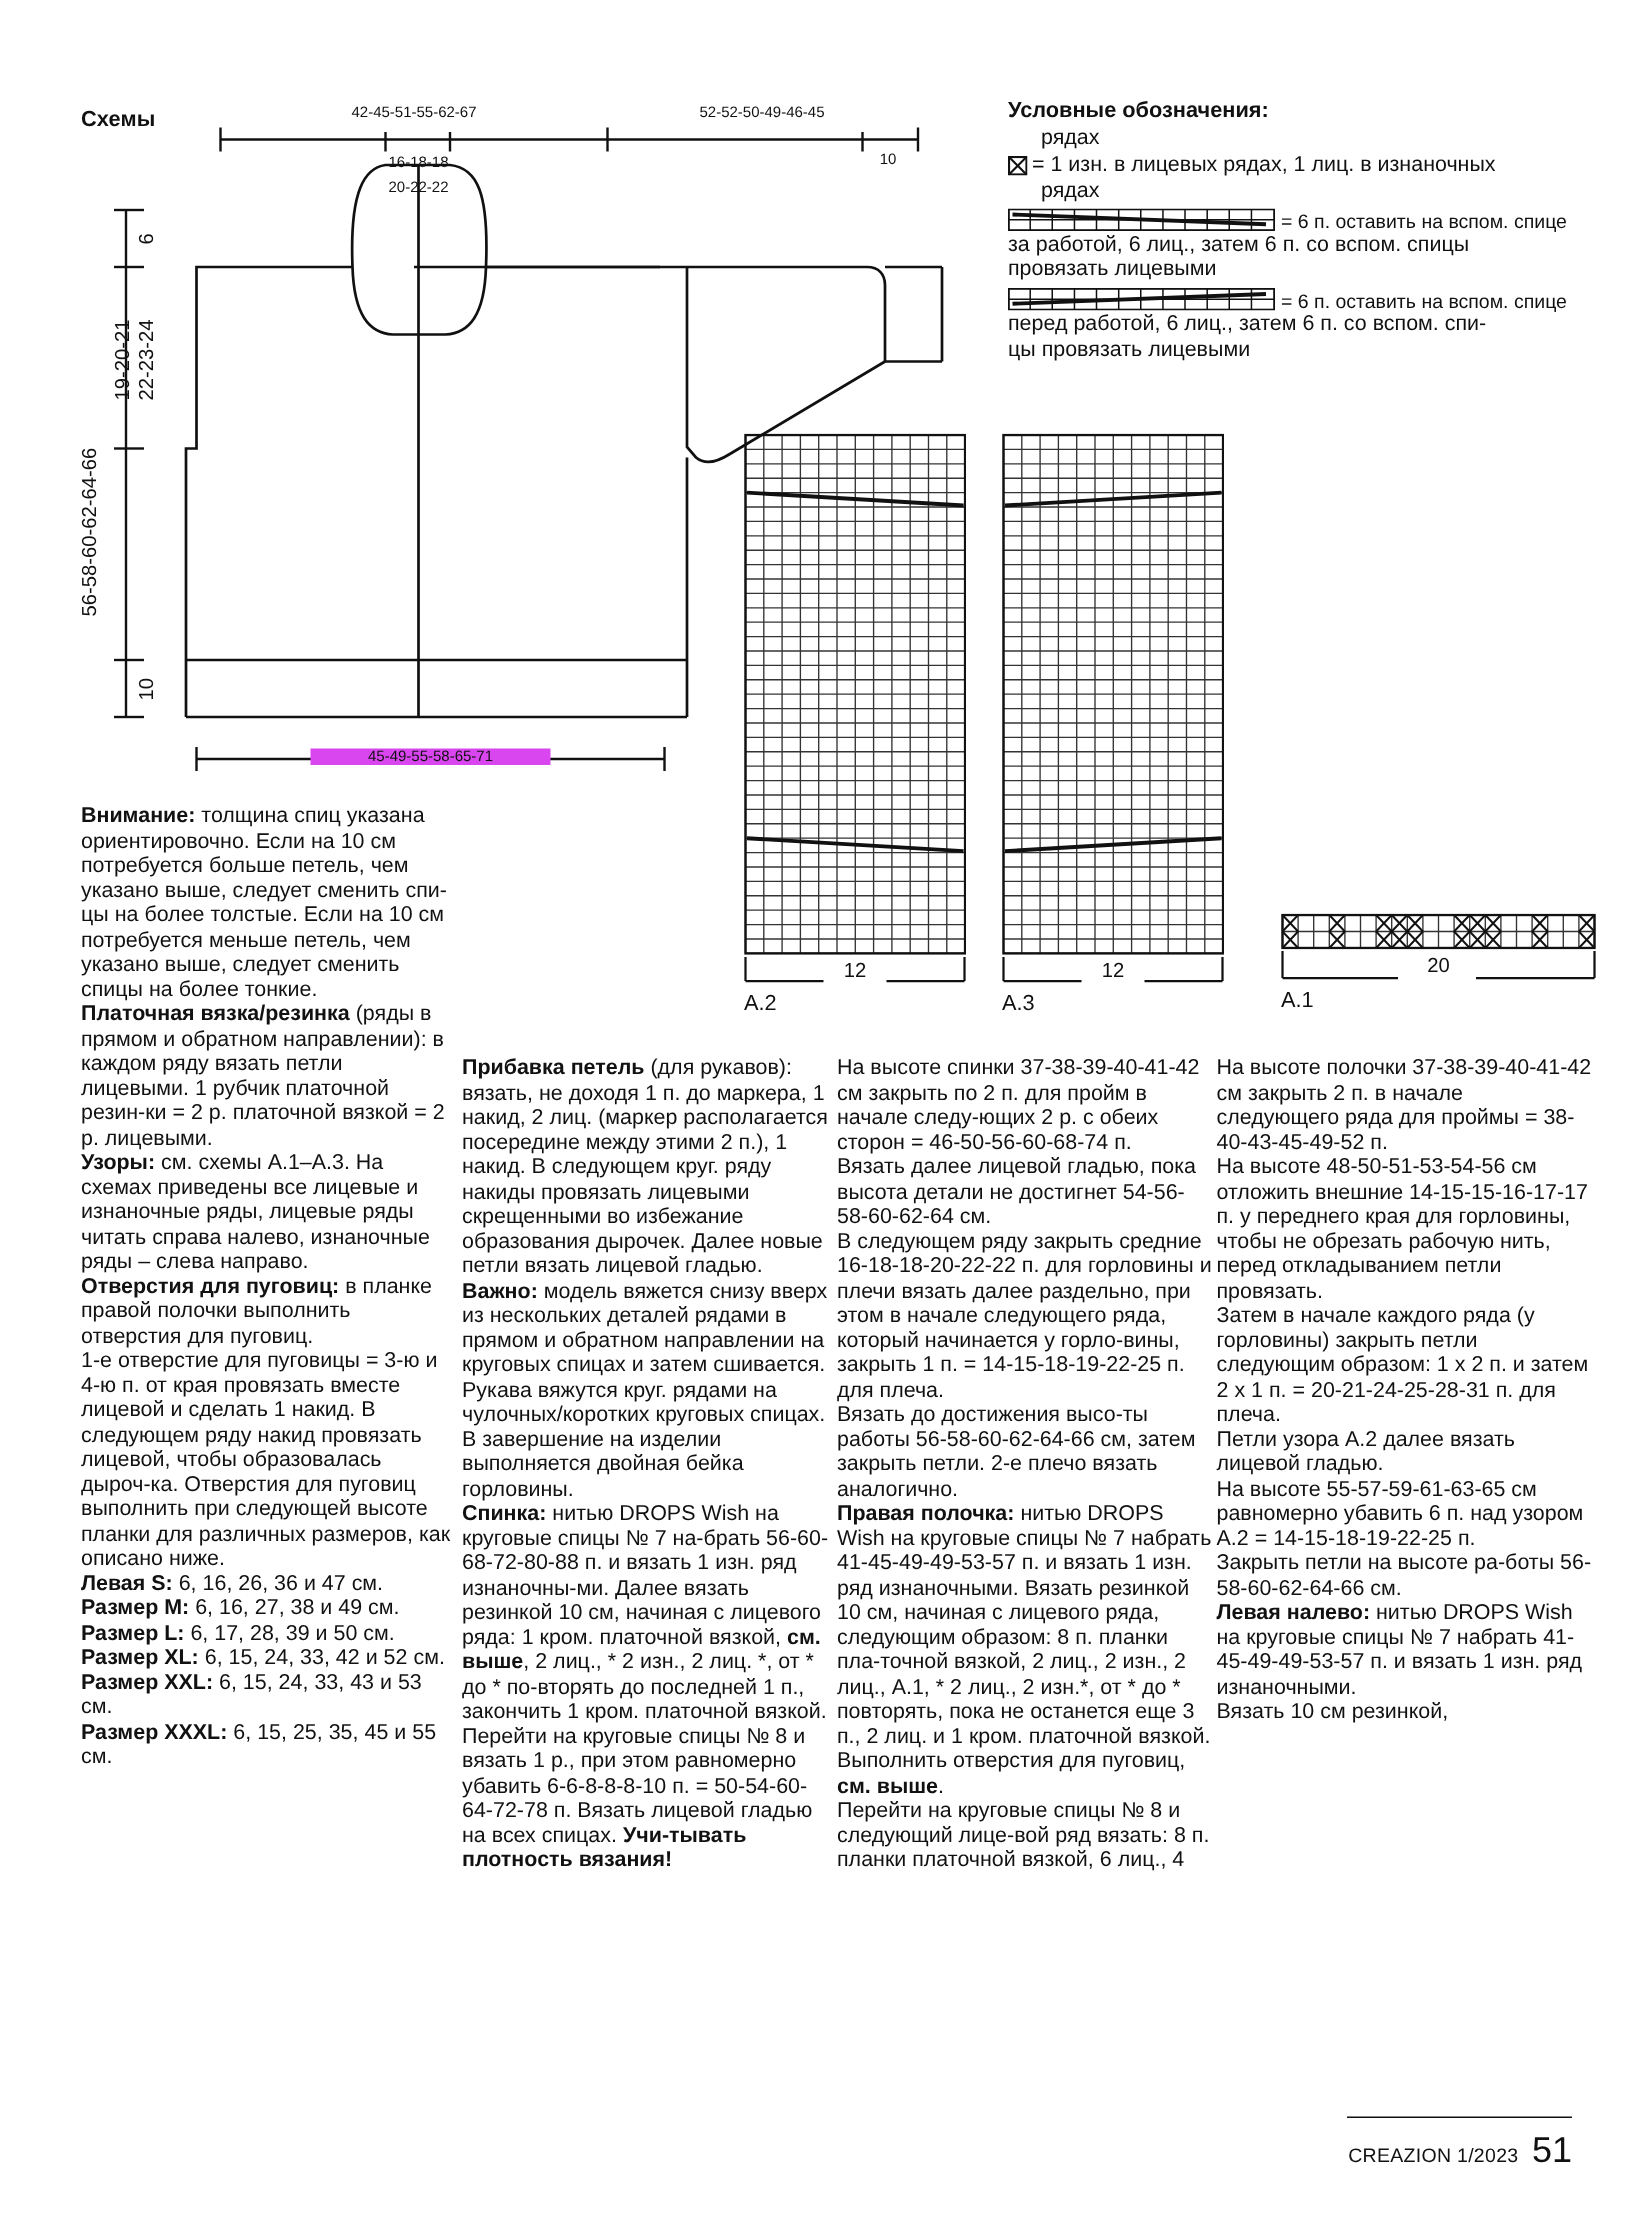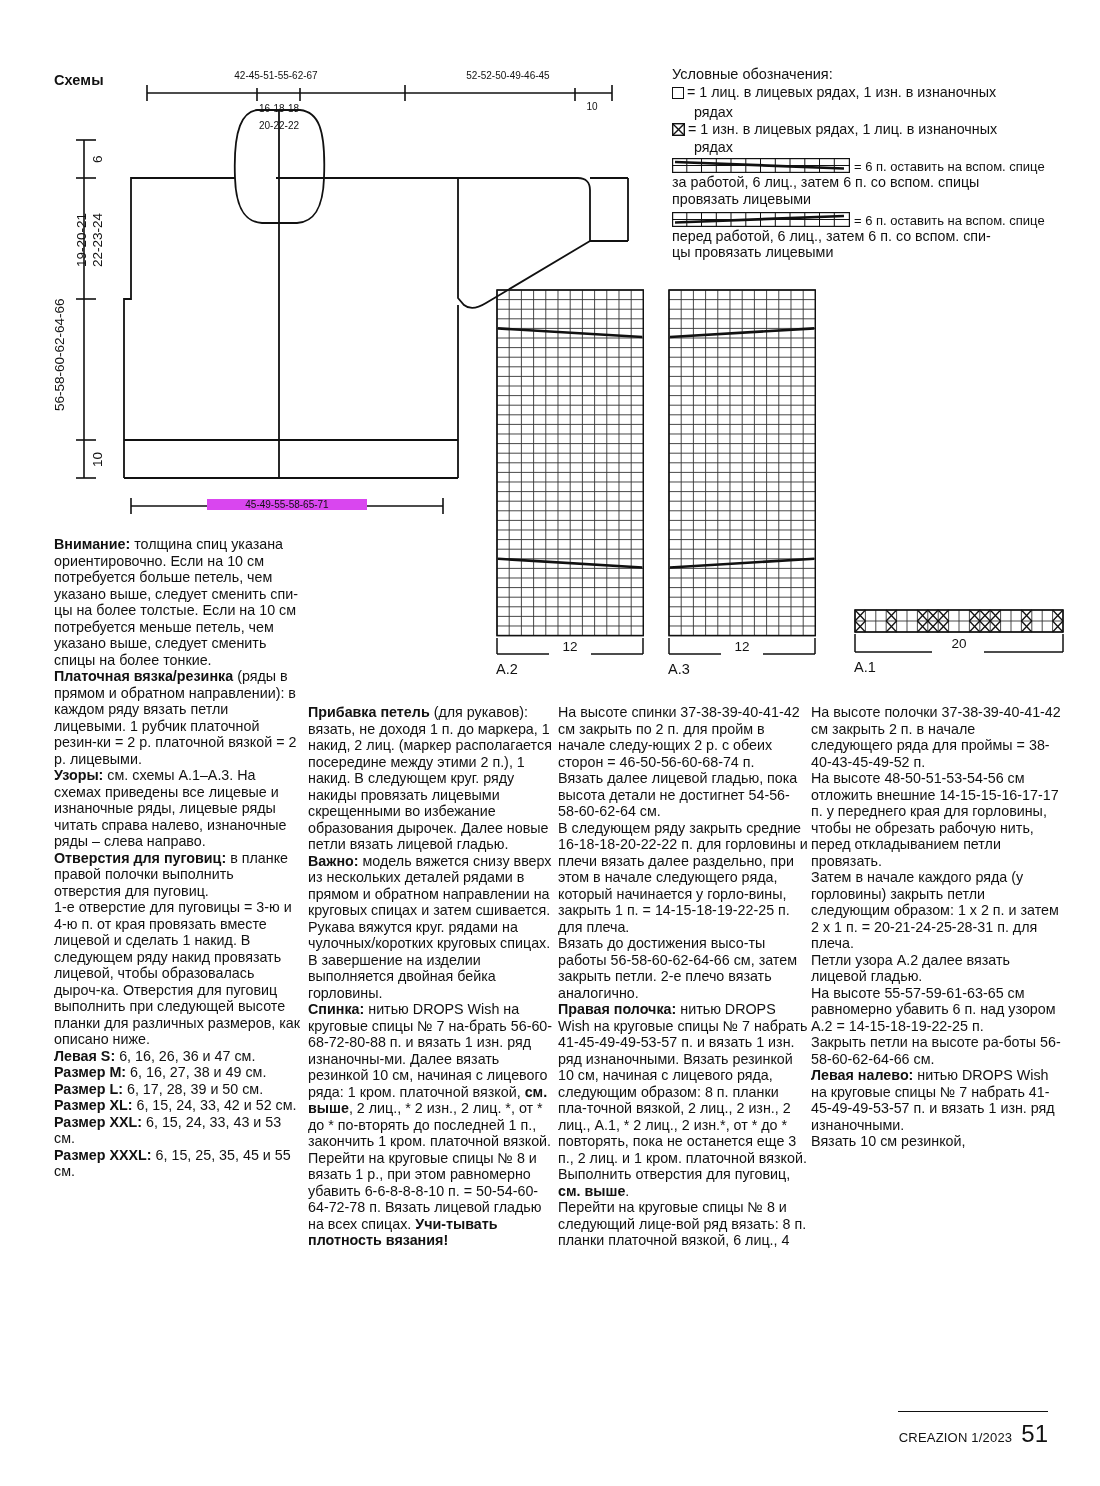--- a/index.html
+++ b/index.html
@@ -44,21 +44,21 @@
     line-height: 1.12;
   }
 
   
   #legend {
     position: absolute;
     left: 672px; top: 66px;
     width: 420px;
   }
   #legend-title {
-    font-size: 14.5px; font-weight: normal;
+    font-size: 14.5px; font-weight: bold;
     margin-bottom: 2px;
   }
   .legend-row {
     display: flex;
     align-items: flex-start;
     font-size: 14.3px;
     line-height: 1.16;
     margin-bottom: 1px;
   }
   .legend-sym {
@@ -196,24 +196,20 @@
   <div class="vdim-label" style="left:90px; top:200px; height:80px;">22-23-24</div>
   <div class="vdim-label" style="left:52px; top:280px; height:150px;">56-58-60-62-64-66</div>
   <div class="vdim-label" style="left:90px; top:444px; height:30px;">10</div>
 
   <div class="dim-label" style="left:207px; top:499px; width:160px; background:#d946ef; padding:0 5px;">45-49-55-58-65-71</div>
 </div>
 
 <div id="legend">
   <div id="legend-title">Условные обозначения:</div>
 
-  <div class="legend-row">
-    <span class="legend-sym"><span class="sym-box"></span></span>
-    <span class="legend-text">= 1 лиц. в лицевых рядах, 1 изн. в изнаночных</span>
-  </div>
   <div class="legend-row legend-hang">
     <span>рядах</span>
   </div>
 
   <div class="legend-row">
     <span class="legend-sym">
       <svg width="13" height="13" viewBox="0 0 13 13" style="display:block;">
         <rect x="0.7" y="0.7" width="11.6" height="11.6" fill="#fff" stroke="#111" stroke-width="1.4"></rect>
         <line x1="0.7" y1="0.7" x2="12.3" y2="12.3" stroke="#111" stroke-width="1.4"></line>
         <line x1="12.3" y1="0.7" x2="0.7" y2="12.3" stroke="#111" stroke-width="1.4"></line>

